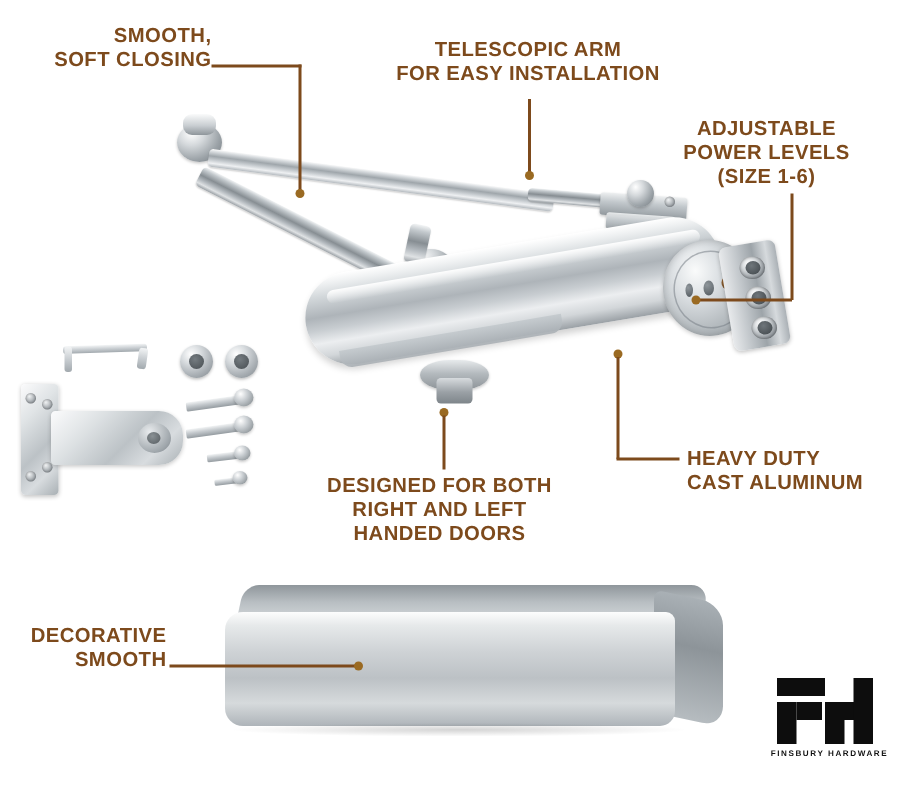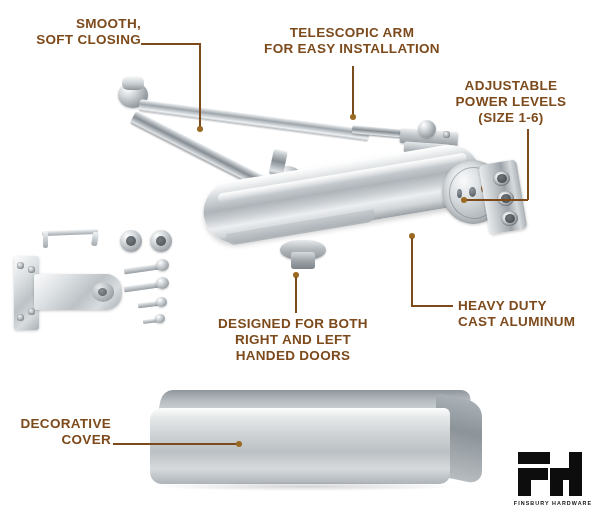--- a/index.html
+++ b/index.html
@@ -356,21 +356,21 @@
 
 
   <div class="callout ca-left" style="left:458px;top:298px;width:140px;">HEAVY DUTY
 CAST ALUMINUM</div>
 
   <div class="callout ca-center" style="left:198px;top:316px;width:190px;">DESIGNED FOR BOTH
 RIGHT AND LEFT
 HANDED DOORS</div>
 
   <div class="callout ca-right" style="left:0px;top:416px;width:111px;">DECORATIVE
-COVER</div>
+SMOOTH</div>
 
   <div id="logo" title="Finsbury Hardware">
 
     <div class="lg-bar" style="left:2px;top:0px;width:32px;height:12px;"></div>
     <div class="lg-bar" style="left:2px;top:16px;width:13px;height:28px;"></div>
     <div class="lg-bar" style="left:15px;top:16px;width:17px;height:12px;"></div>
 
     <div class="lg-bar" style="left:34px;top:16px;width:13px;height:28px;"></div>
     <div class="lg-bar" style="left:34px;top:16px;width:32px;height:12px;"></div>
     <div class="lg-bar" style="left:53px;top:0px;width:13px;height:44px;"></div>

